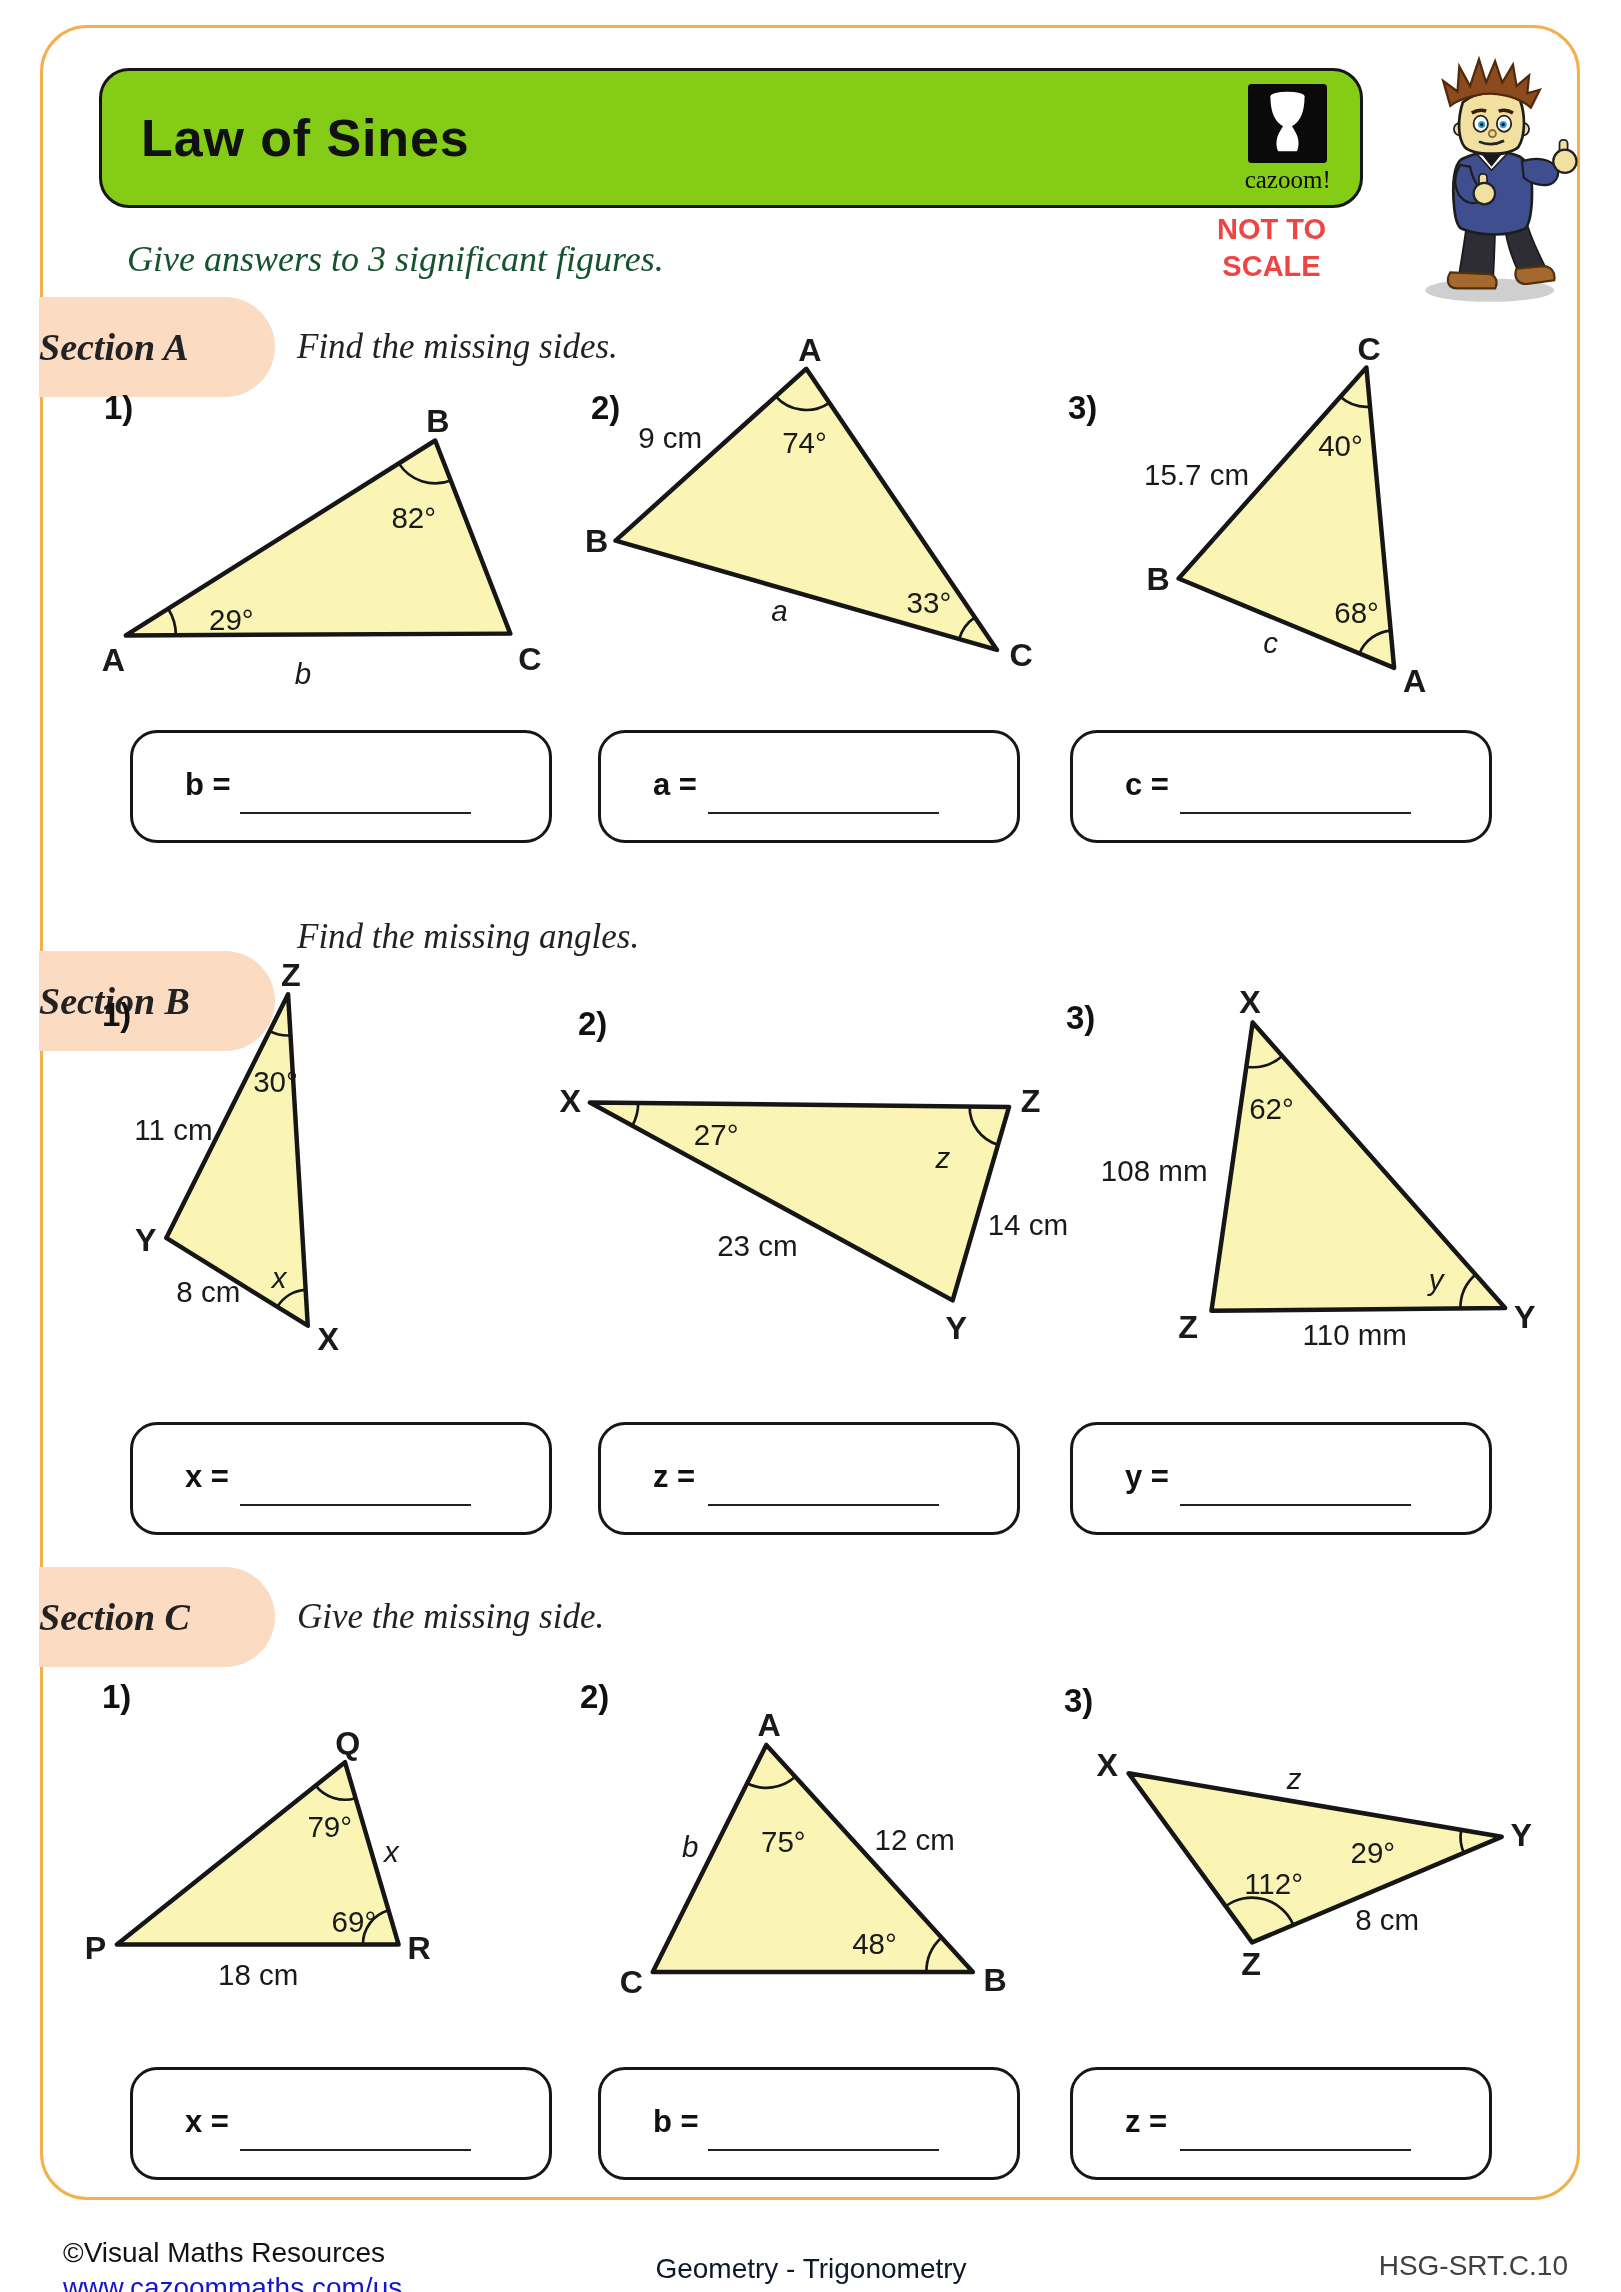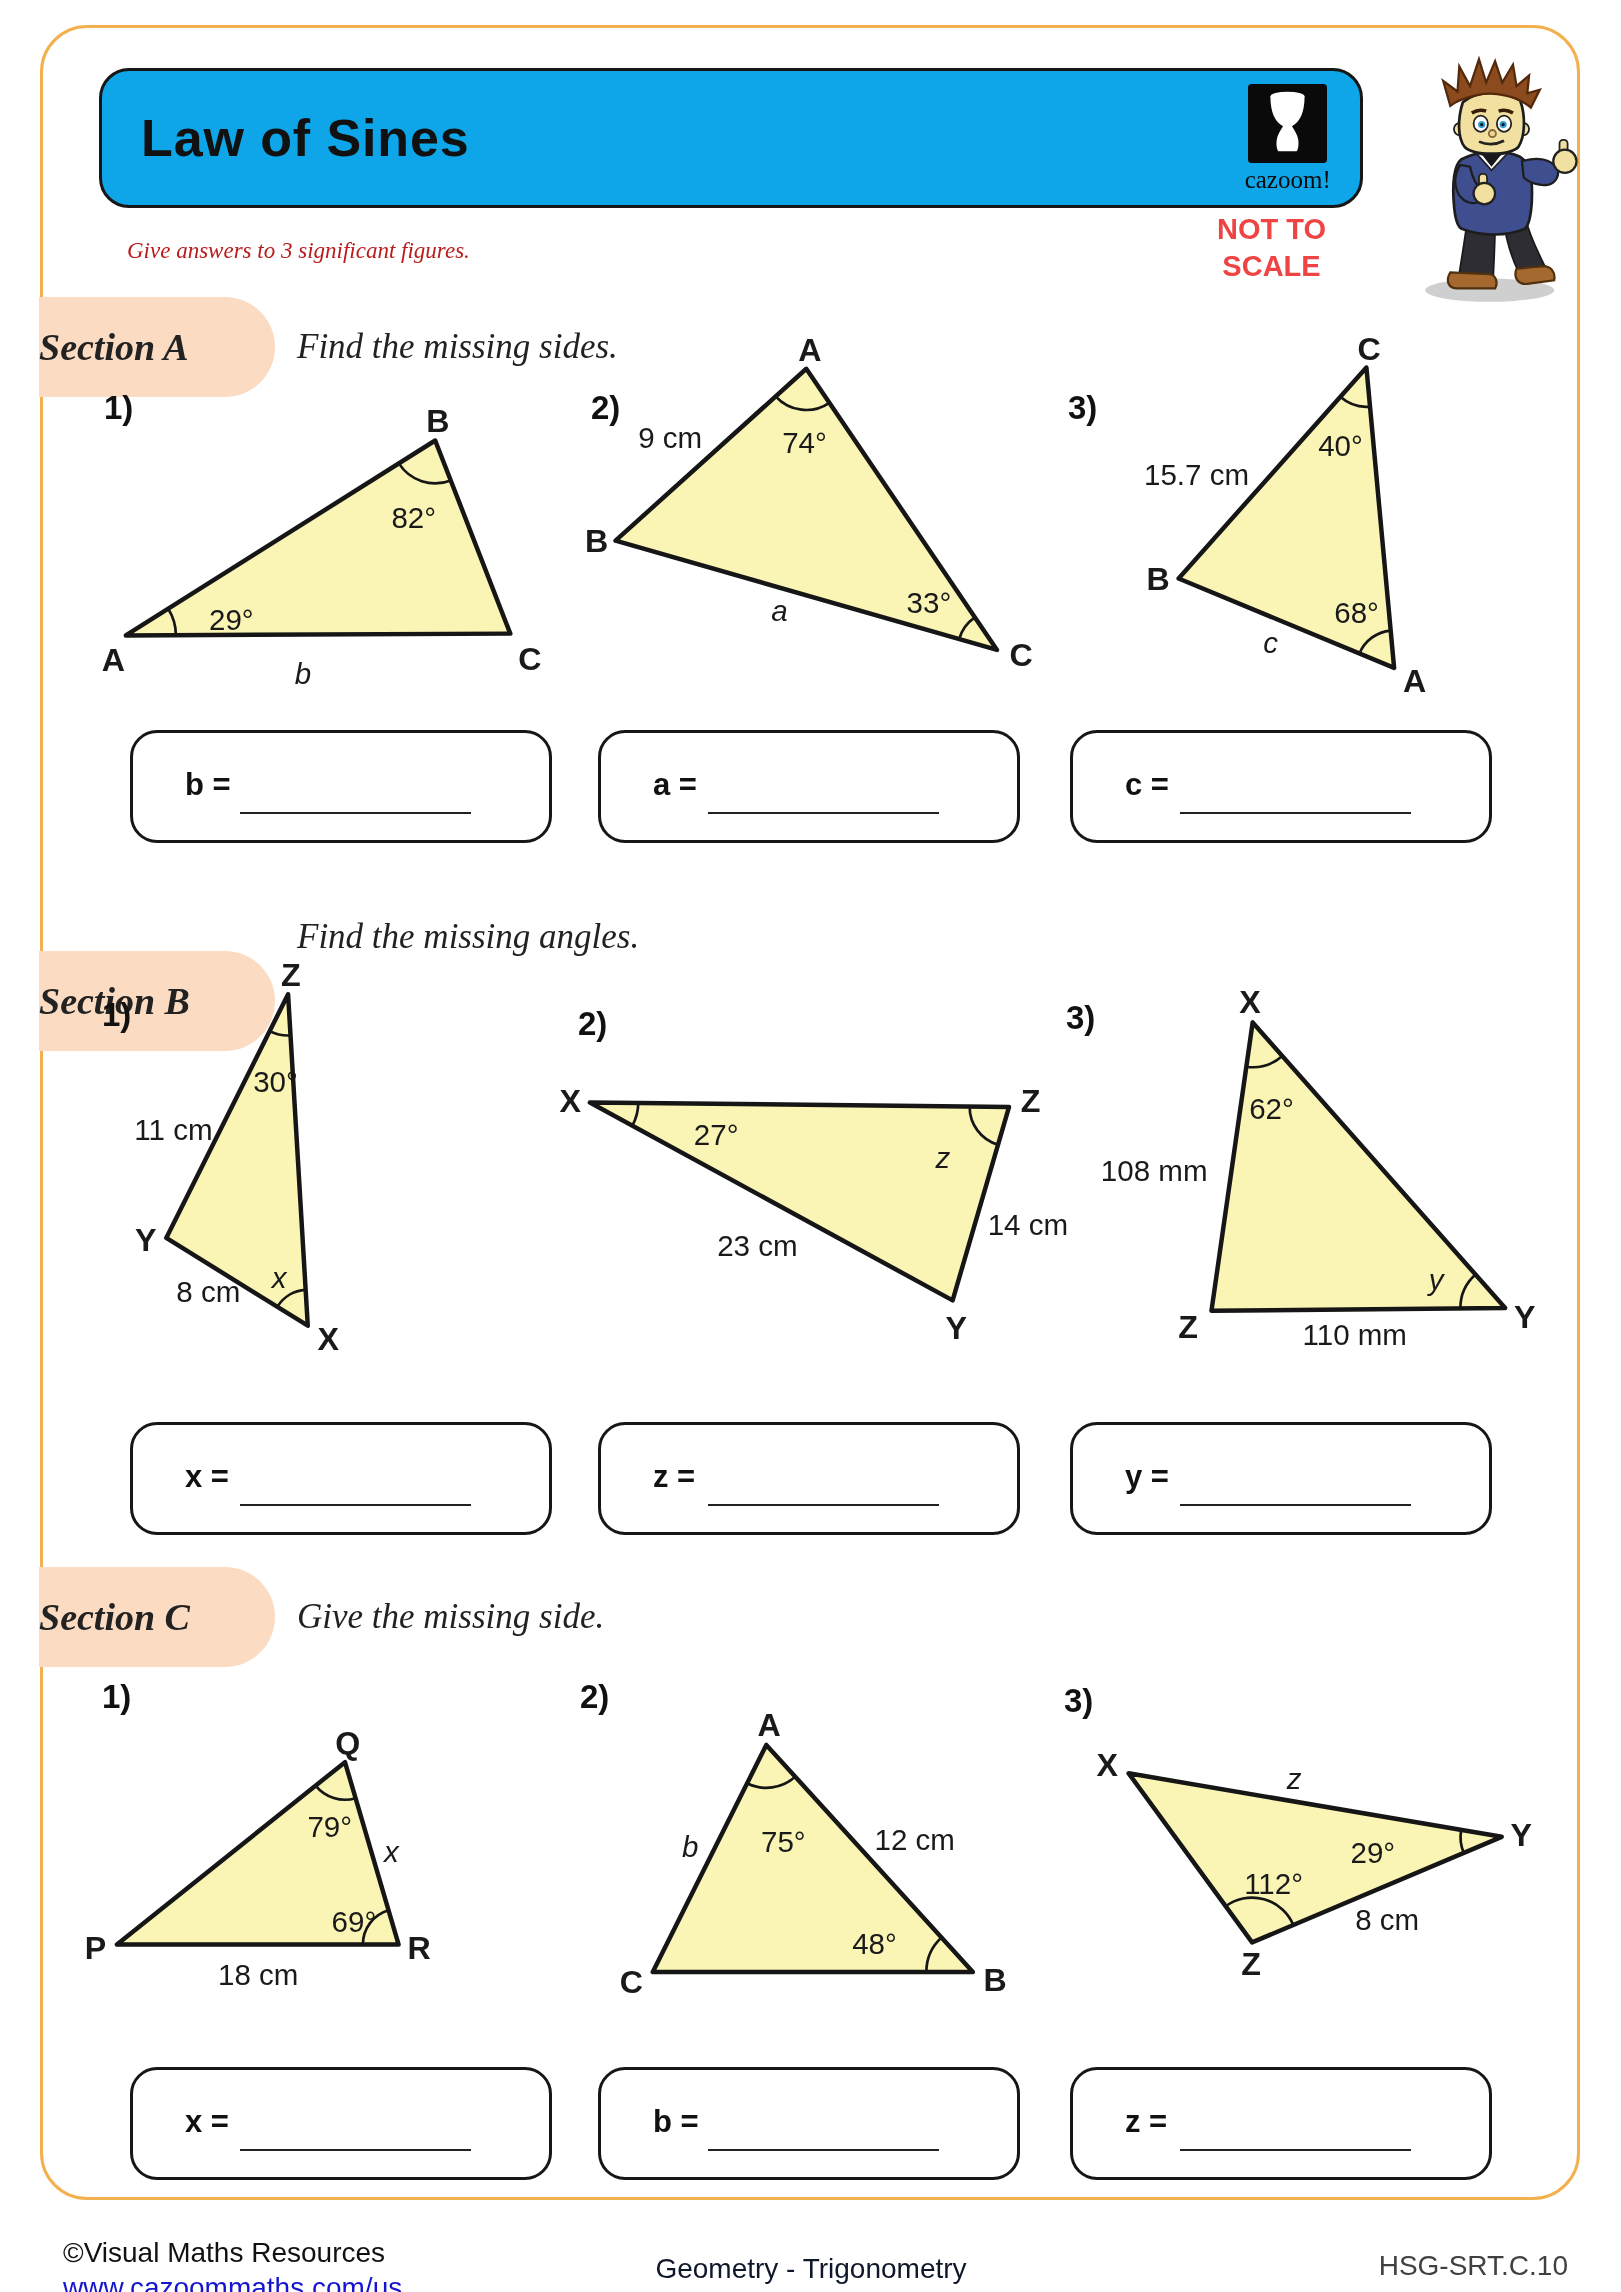--- a/index.html
+++ b/index.html
@@ -1,23 +1,23 @@
 <!DOCTYPE html>
 <html style="font-size:14.3px"><head>
 <meta charset="utf-8">
 <style>
   html,body{margin:0;padding:0;background:#ffffff;}
   body{width:1622px;height:2293px;position:relative;font-family:"Liberation Sans",sans-serif;color:#161616;}
   .abs{position:absolute;}
   .outer-border{left:40px;top:25px;width:1534px;height:2169px;border:3.6px solid #F2B14E;border-radius:47px;}
-  .title-box{left:99px;top:68px;width:1258px;height:134px;background:#0ea5e9;border:3.6px solid #161616;border-radius:30px;display:flex;align-items:center;}
+  .title-box{left:99px;top:68px;width:1258px;height:134px;background:#84cc16;border:3.6px solid #161616;border-radius:30px;display:flex;align-items:center;}
   .title-box h1{margin:0 0 0 39px;font-size:52px;font-weight:bold;color:#111;letter-spacing:0.9px;}
   .logo{position:absolute;right:14.3px;top:12.5px;width:116px;text-align:center;}
   .logo-text{font-family:"Liberation Serif",serif;font-weight:normal;font-size:25px;color:#0a0a0a;margin-top:0px;}
-  .note{left:127px;top:238px;font-family:"Liberation Serif",serif;font-style:italic;font-size:23px;color:#b91c1c;}
+  .note{left:127px;top:238px;font-family:"Liberation Serif",serif;font-style:italic;font-size:36px;color:#14532d;}
   .nts{left:1184px;top:211px;width:175px;text-align:center;font-weight:bold;font-size:29px;line-height:37px;color:#ef4444;}
   .pill{left:39px;width:236px;height:100px;background:#FBDCC3;border-radius:0 50px 50px 0;display:flex;align-items:center;justify-content:flex-start;}
   .pill span{font-family:"Liberation Serif",serif;font-style:italic;font-weight:bold;font-size:38px;color:#222;}
   .inst{left:297px;height:100px;display:flex;align-items:center;font-family:"Liberation Serif",serif;font-style:italic;font-size:35px;color:#222;}
   .pnum{position:absolute;font-weight:bold;font-size:33px;color:#111;}
   svg.prob{position:absolute;overflow:visible;}
   .prob polygon{fill:#FAF5B5;stroke:#161616;stroke-width:5px;stroke-linejoin:round;}
   .prob path.arc{fill:none;stroke:#161616;stroke-width:3px;}
   .prob text{font-family:"Liberation Sans",sans-serif;font-size:33px;fill:#1a1a1a;text-anchor:middle;dominant-baseline:central;}
   .prob text.v{font-weight:bold;font-size:36px;}

